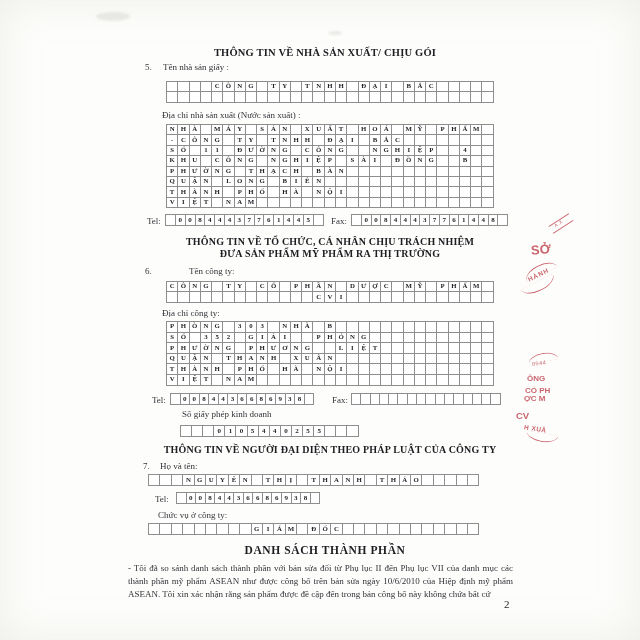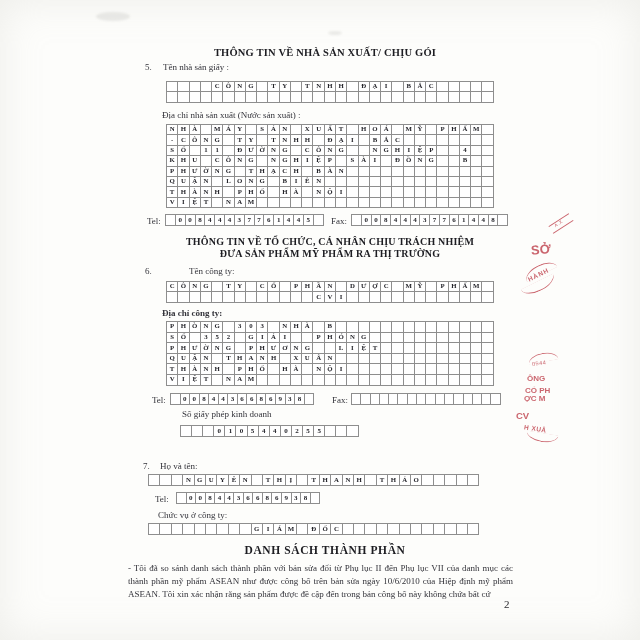--- a/index.html
+++ b/index.html
@@ -474,21 +474,21 @@
         <div class="cell"></div>
         <div class="cell"></div>
         <div class="cell"></div>
         <div class="cell"></div>
         <div class="cell"></div>
         <div class="cell"></div>
         <div class="cell"></div>
       </div>
     </div>
 
-  <span class="abs lbl" style="left:162px;top:308px;font-weight:bold;">Địa chỉ công ty:</span>
+  <span class="abs lbl" style="left:162px;top:308px;">Địa chỉ công ty:</span>
 
   <div class="chargrid" style="left:166px;top:321px;--cw:11.28px;--ch:10.6px;">
       <div class="grid-row">
         <div class="cell">P</div>
         <div class="cell">H</div>
         <div class="cell">Ò</div>
         <div class="cell">N</div>
         <div class="cell">G</div>
         <div class="cell"></div>
         <div class="cell">3</div>
@@ -729,20 +729,21 @@
         <div class="cell">0</div>
         <div class="cell">2</div>
         <div class="cell">5</div>
         <div class="cell">5</div>
         <div class="cell"></div>
         <div class="cell"></div>
         <div class="cell"></div>
       </div>
     </div>
 
+  <div class="abs heading" style="left:130px;top:444px;width:400px;font-size:10px;">THÔNG TIN VỀ NGƯỜI ĐẠI DIỆN THEO PHÁP LUẬT CỦA CÔNG TY</div>
 
   <span class="abs itemno" style="left:143px;top:461px;">7.</span>
   <span class="abs lbl" style="left:160px;top:461px;">Họ và tên:</span>
 
   <div class="chargrid" style="left:148px;top:474px;--cw:11.4px;--ch:11px;">
       <div class="grid-row">
         <div class="cell"></div>
         <div class="cell"></div>
         <div class="cell"></div>
         <div class="cell">N</div>

